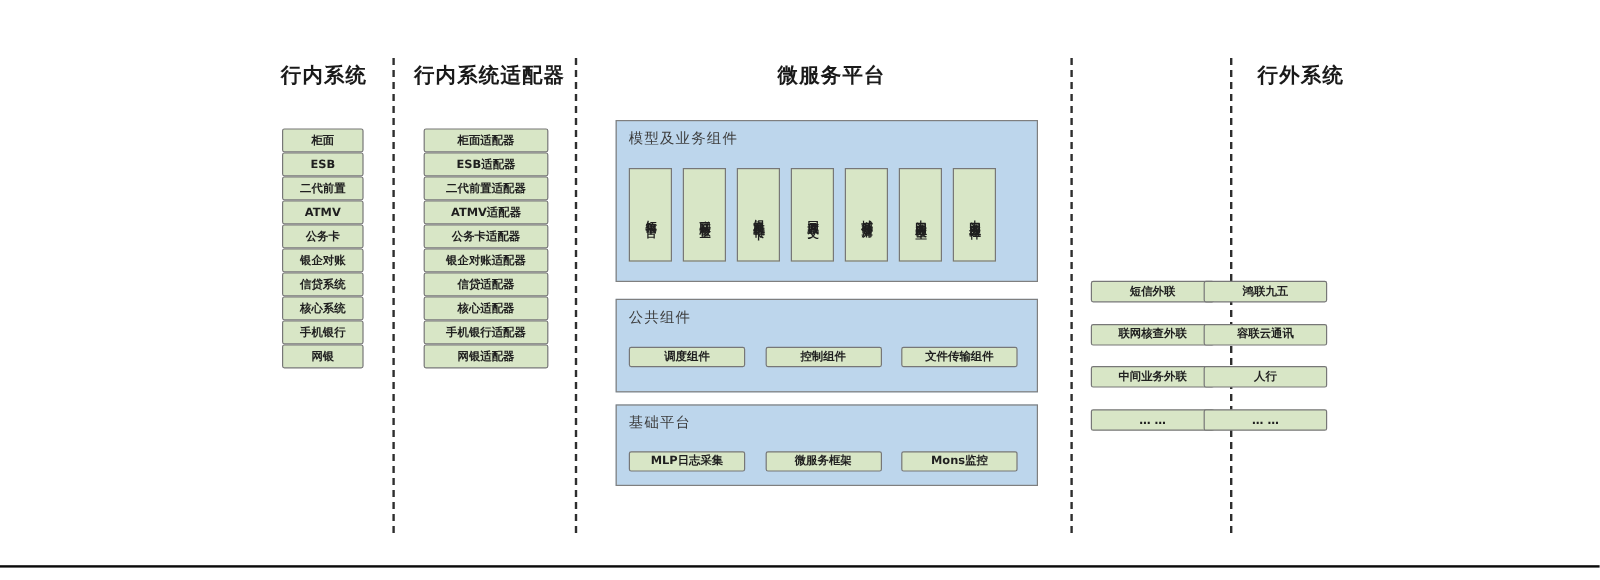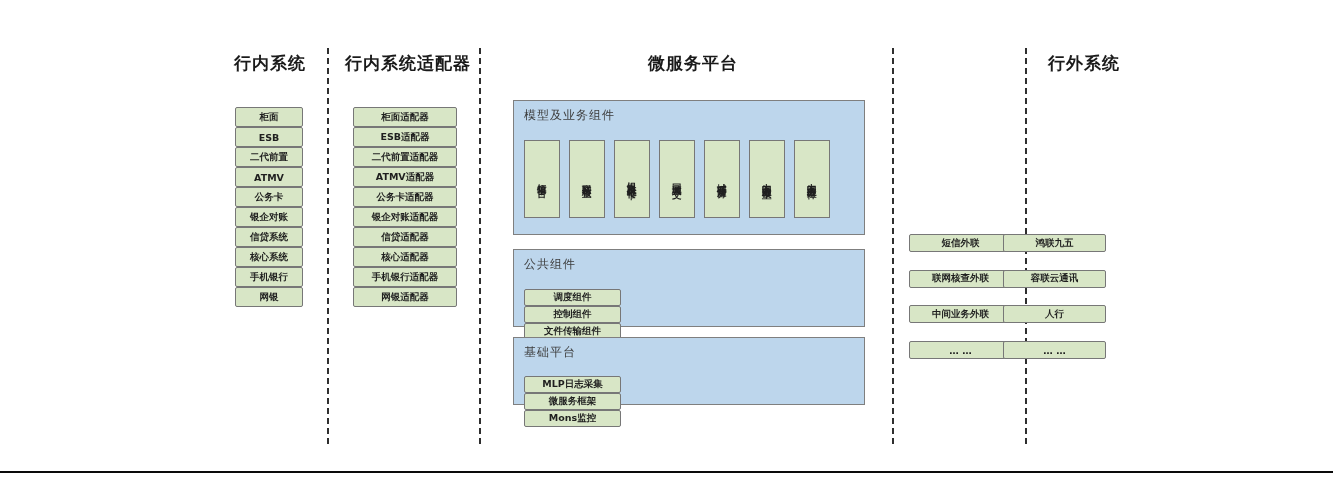--- a/index.html
+++ b/index.html
@@ -34,21 +34,21 @@
     border:1px solid var(--blue_border);text-align:right;}
   .blue-label{position:absolute;left:10px;top:6px;font-size:12px;
     color:var(--label_gray);letter-spacing:1px;white-space:nowrap;}
 
   .vrow{position:absolute;left:10px;top:39px;display:flex;gap:9px;}
   .vcell{width:36px;height:78px;background:var(--green_fill);
     border:1px solid var(--green_border);display:flex;align-items:center;justify-content:center;}
   .vtext{writing-mode:vertical-rl;text-orientation:upright;
     font-size:9.5px;font-weight:bold;color:var(--text_dark);letter-spacing:1.5px;line-height:1;}
 
-  .hrow{position:absolute;left:10px;right:16px;display:flex;justify-content:space-between;flex-direction:column;}
+  .hrow{position:absolute;left:10px;right:16px;display:flex;justify-content:space-between;}
   .hrow .gbox{width:97px;height:17px;}
 
   .baseline{position:absolute;left:0;top:471px;width:1333px;height:2px;
     background:var(--baseline_color);}
 </style>
 </head>
 <body>
 
 <div class="canvas">
 

